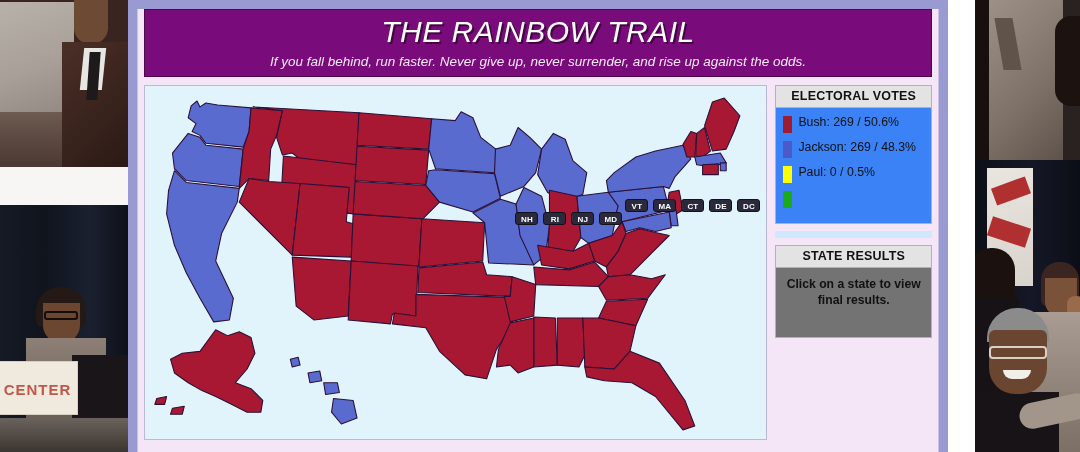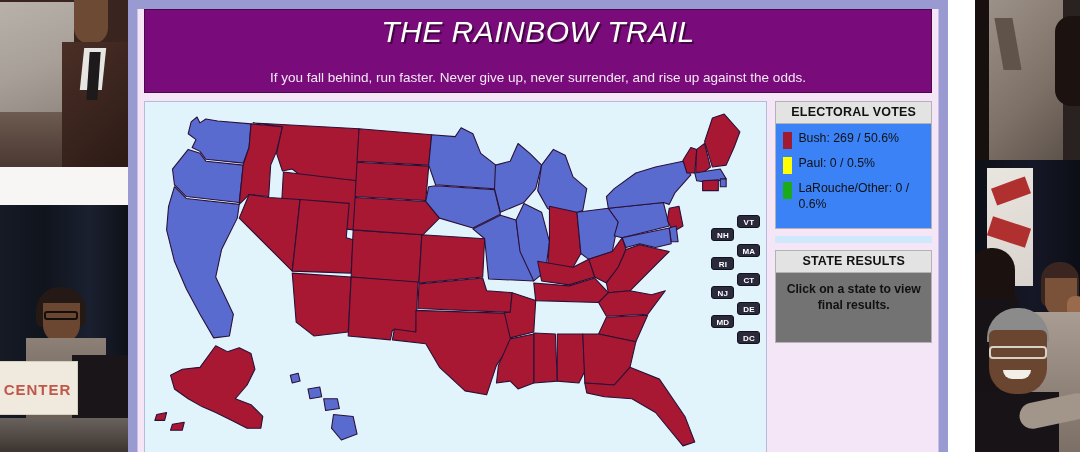--- a/index.html
+++ b/index.html
@@ -124,38 +124,38 @@
     padding: 6px 10px 7px 10px;
   }
   .site-title {
     text-align: center; color: #ffffff;
     font-size: 30px; font-weight: normal; font-style: italic;
     letter-spacing: 0.5px; line-height: 1.08;
     text-shadow: 2px 2px 0 rgba(0,0,0,.45);
   }
   .site-tagline {
     text-align: center; color: #f4eaf6;
-    font-size: 13.5px; margin-top: 22px;
+    font-size: 13.5px; font-style: italic; margin-top: 6px;
   }
 
   
   .content { display: flex; gap: 8px; padding: 8px 6px 0 6px; align-items: flex-start; }
 
   .map-panel {
     position: relative;
     width: 633px; height: 355px;
     background: #e2f4fb;
     border: 1px solid #b9b9d8;
     overflow: hidden;
   }
   .map-svg { display: block; width: 100%; height: 100%; }
 
   
   .boxes { position: absolute; right: 6px; top: 126px; display: flex; gap: 3px; }
-  .boxcol { display: flex; flex-direction: column; gap: 16px; }
+  .boxcol { display: flex; flex-direction: row; gap: 5px; }
   .boxcol.colB { margin-top: -13px; }
   .sbox {
     width: 23px; height: 13px; line-height: 13px; text-align: center;
     font-size: 8px; font-weight: bold; color: #ffffff;
     background: #2a2a3c; border: 1px solid #12121c; border-radius: 3px;
     letter-spacing: 0.2px;
   }
 
   
   .side { width: 159px; display: flex; flex-direction: column; gap: 7px; border-radius: 22px; }
@@ -330,29 +330,32 @@
 
           <div class="card">
             <div class="card-head">ELECTORAL VOTES</div>
             <div class="card-body">
 
               <div class="legend-row">
                 <div class="swatch" style="background:#9e1b32"></div>
                 <div class="legend-text">Bush: 269 / 50.6%</div>
               </div>
 
+              <div class="legend-row">
+                <div class="swatch" style="background:#4a5ac8"></div>
+                <div class="legend-text">Jackson: 269 / 48.3%</div>
+              </div>
 
               <div class="legend-row">
                 <div class="swatch" style="background:#ffff00"></div>
                 <div class="legend-text">Paul: 0 / 0.5%</div>
               </div>
 
               <div class="legend-row">
                 <div class="swatch" style="background:#1aaa1a"></div>
-                <div class="legend-text">LaRouche/Other: 0 / 0.6%</div>
               </div>
 
             </div>
           </div>
 
           <div class="blue-strip"></div>
 
           <div class="card">
             <div class="card-head">STATE RESULTS</div>
             <div class="card-body sr-body">

